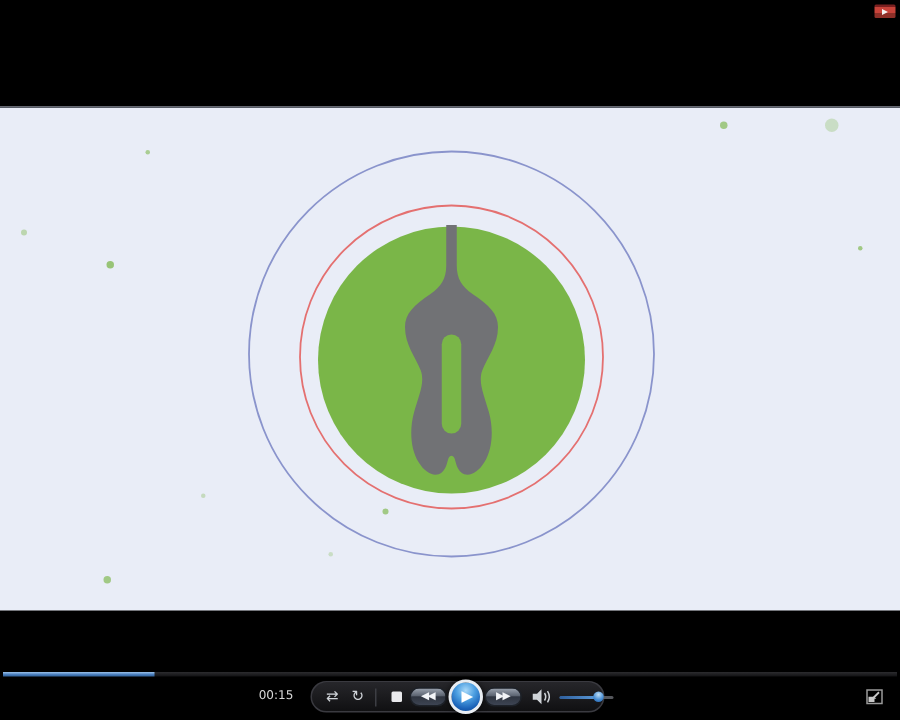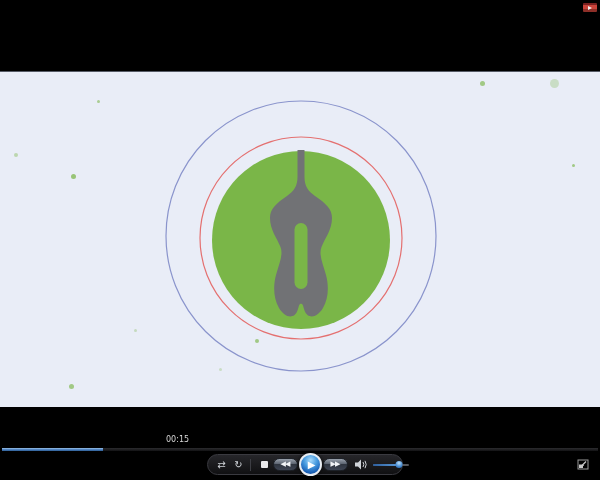--- a/index.html
+++ b/index.html
@@ -29,22 +29,22 @@
   .progress{
     position:absolute;left:2px;top:448px;width:596px;height:3px;
     background:linear-gradient(#2c2c2f,#121214);
   }
   .progress-fill{
     position:absolute;left:0;top:0;height:3px;width:17%;
     background:linear-gradient(#9cc3ea,#4b7fbe 55%,#2d5d93);
   }
   
   .time{
-    position:absolute;left:166px;top:434px;width:36px;height:12px;
-    color:#d8d8d8;font-size:8px;line-height:12px;text-align:left;
+    position:absolute;left:166px;top:458px;width:36px;height:12px;
+    color:#d8d8d8;font-size:8px;line-height:12px;text-align:center;
   }
   
   .controls-pill{
     position:absolute;left:207px;top:454px;width:196px;height:21px;
     background:linear-gradient(#26262a,#101012);
     border:1px solid #3a3a40;border-radius:11px;
     display:flex;align-items:center;padding-left:7px;overflow:visible;
   }
   .ctl-icon{
     color:#cfd3d8;font-size:10px;line-height:10px;width:13px;text-align:center;

